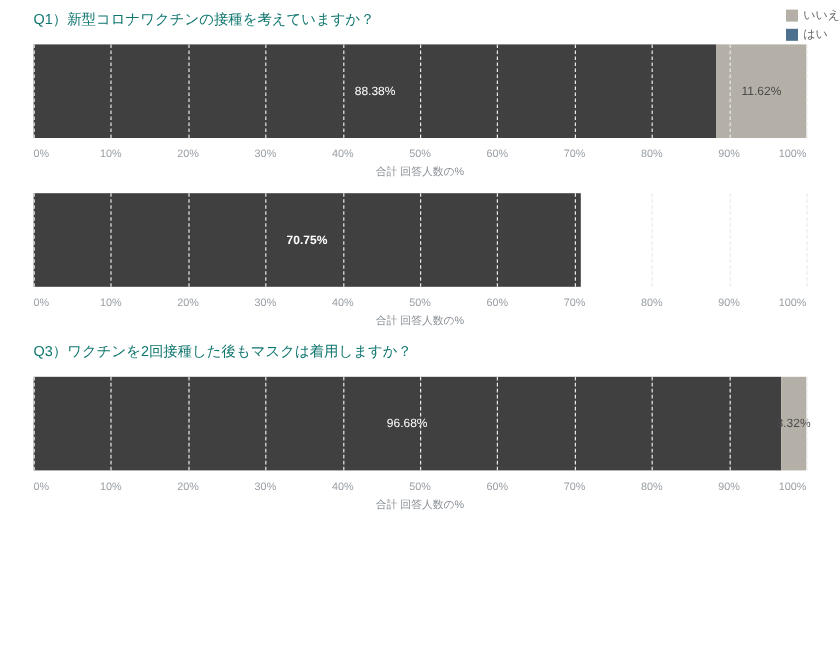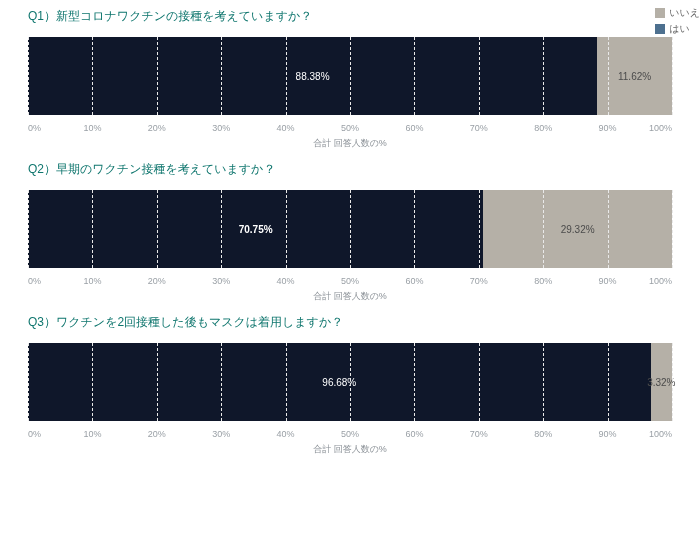--- a/index.html
+++ b/index.html
@@ -48,21 +48,21 @@
   }
   .bar-track {
     position: absolute;
     left: 0;
     right: 0;
     top: 0;
     bottom: 0;
     display: flex;
   }
   .bar-yes {
-    background: #0f172a;
+    background: #404040;
     display: flex;
     align-items: center;
     justify-content: center;
     color: #fff;
     font-size: 10px;
   }
   .bar-no {
     background: #b5b0a7;
     display: flex;
     align-items: center;
@@ -150,25 +150,23 @@
         <div class="tick" style="left: 50%;">50%</div>
         <div class="tick" style="left: 60%;">60%</div>
         <div class="tick" style="left: 70%;">70%</div>
         <div class="tick" style="left: 80%;">80%</div>
         <div class="tick" style="left: 90%;">90%</div>
         <div class="tick tick-last" style="left: 100%;">100%</div>
         <div class="xlabel">合計 回答人数の%</div>
       </div>
     </div>
     <div class="chart-block">
-      <div class="q-title">Q2）早期のワクチン接種を考えていますか？</div>
       <div class="plot">
         <div class="bar-track">
           <div class="bar-yes" style="width: 70.75%; font-weight: bold;">70.75%</div>
-          <div class="bar-no" style="width: 29.32%;">29.32%</div>
         </div>
         <div class="grid">
           <div class="grid-line" style="left: 0%;"></div>
           <div class="grid-line" style="left: 10%;"></div>
           <div class="grid-line" style="left: 20%;"></div>
           <div class="grid-line" style="left: 30%;"></div>
           <div class="grid-line" style="left: 40%;"></div>
           <div class="grid-line" style="left: 50%;"></div>
           <div class="grid-line" style="left: 60%;"></div>
           <div class="grid-line" style="left: 70%;"></div>

